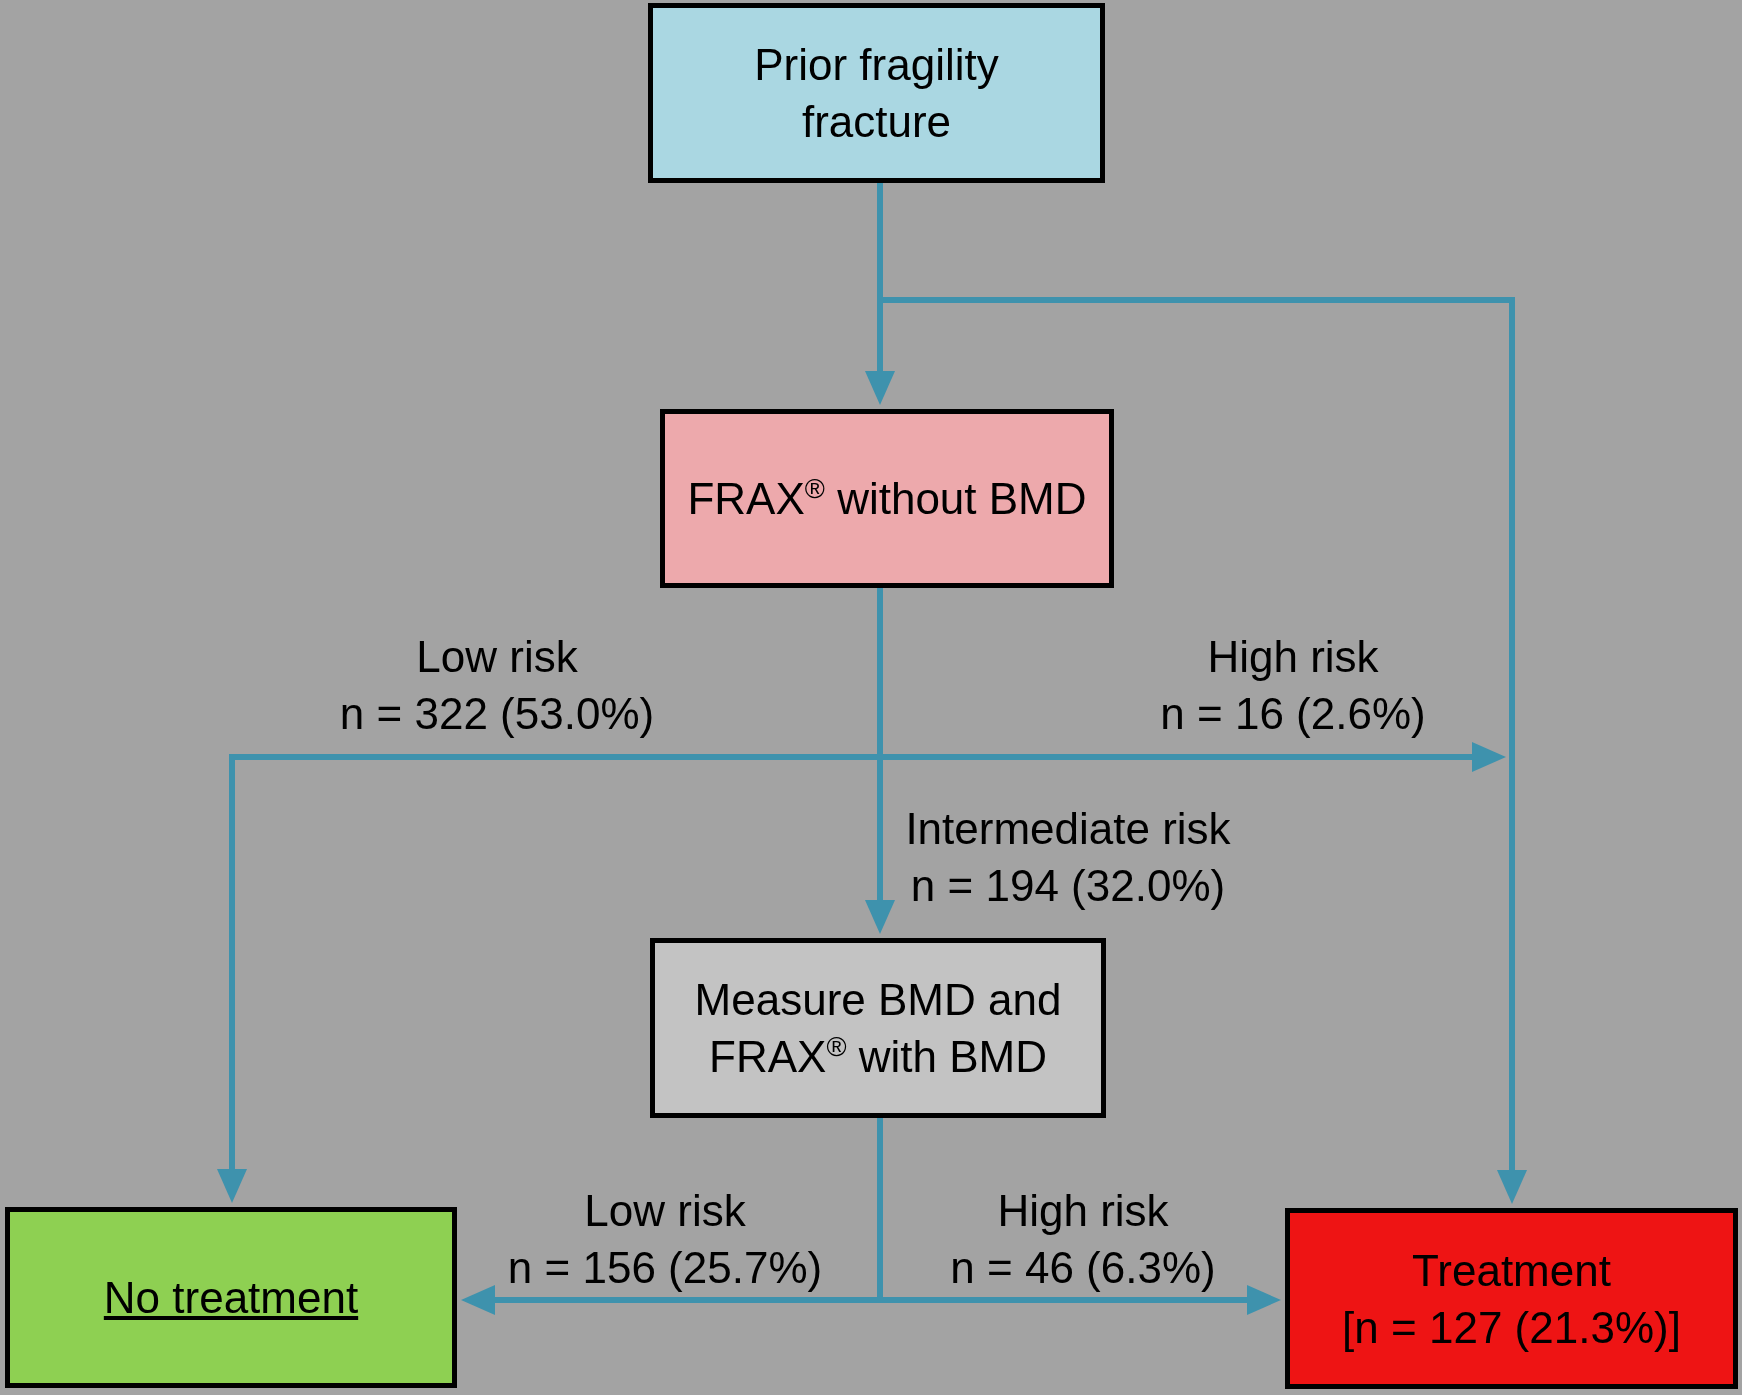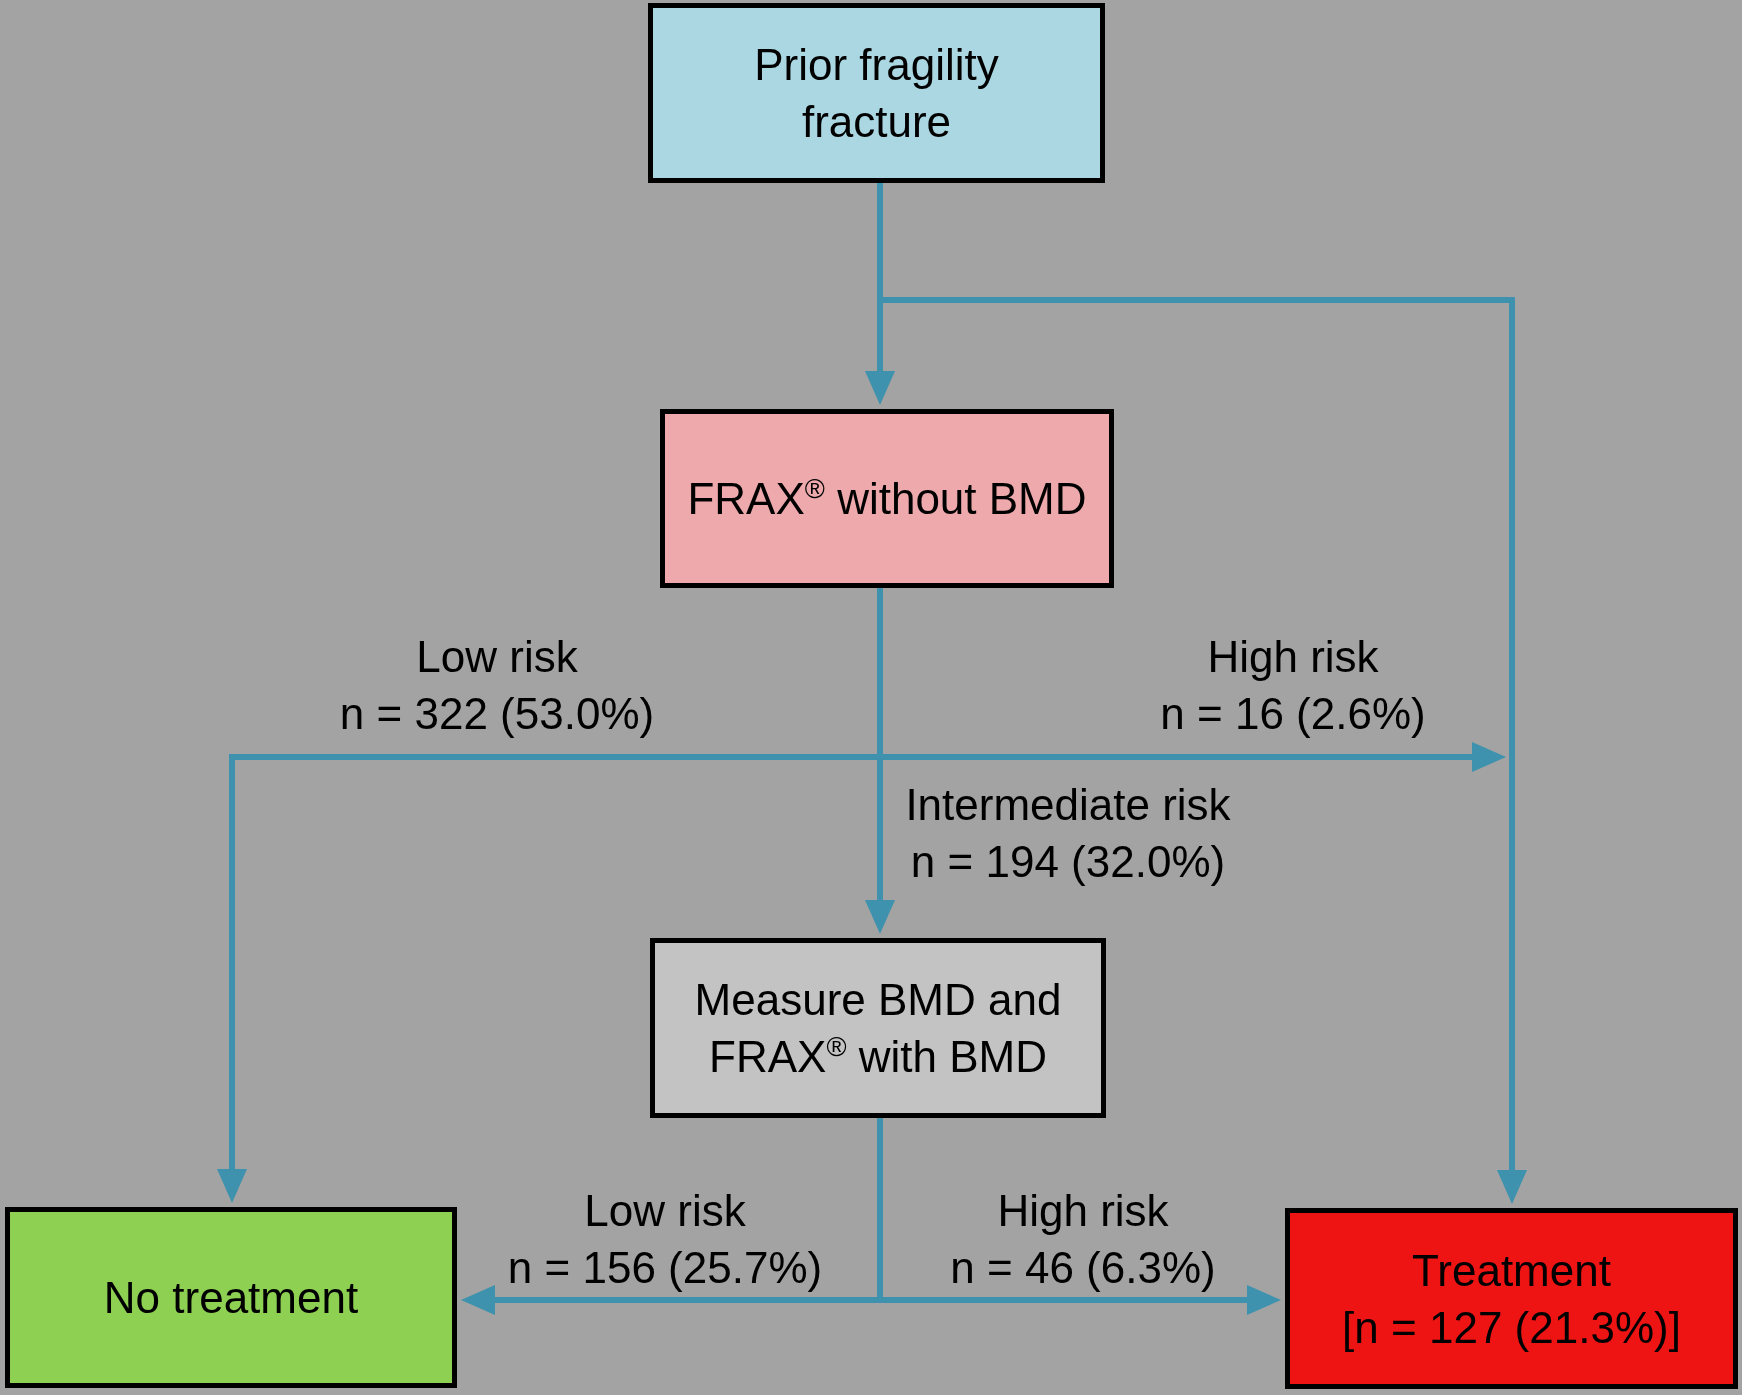--- a/index.html
+++ b/index.html
@@ -52,21 +52,21 @@
     text-align: center;
     font-size: 44px;
     line-height: 57px;
     color: #000000;
     white-space: nowrap;
     z-index: 2;
   }
   .lbl-yes   { left: 1300px; top: 180px; }
   .lbl-low1  { left: 497px;  top: 628px; }
   .lbl-high1 { left: 1293px; top: 628px; }
-  .lbl-inter { left: 1068px; top: 776px; }
+  .lbl-inter { left: 1068px; top: 800px; }
   .lbl-low2  { left: 665px;  top: 1182px; }
   .lbl-high2 { left: 1083px; top: 1182px; }
 </style>
 </head>
 <body>
 
 <div class="canvas">
 
   <svg class="edges" viewBox="0 0 1742 1395" xmlns="http://www.w3.org/2000/svg">
 
@@ -97,21 +97,21 @@
 
   <div class="node node-frax" style="background-color: rgb(237, 169, 172);">
     <div><span>FRAX</span><sup>®</sup><span> without BMD</span></div>
   </div>
 
   <div class="node node-measure" style="background-color: rgb(195, 195, 195);">
     <div>Measure BMD and</div>
     <div><span>FRAX</span><sup>®</sup><span> with BMD</span></div>
   </div>
 
-  <div class="node node-notreat" style="background-color: rgb(142, 208, 82);">
+  <div class="node node-notreat" style="background-color: rgb(142, 208, 82); text-decoration: underline;">
     <div>No treatment</div>
   </div>
 
   <div class="node node-treat" style="background-color: rgb(238, 20, 20);">
     <div>Treatment</div>
     <div>[n = 127 (21.3%)]</div>
   </div>
 
 
   <div class="edge-label lbl-low1">

